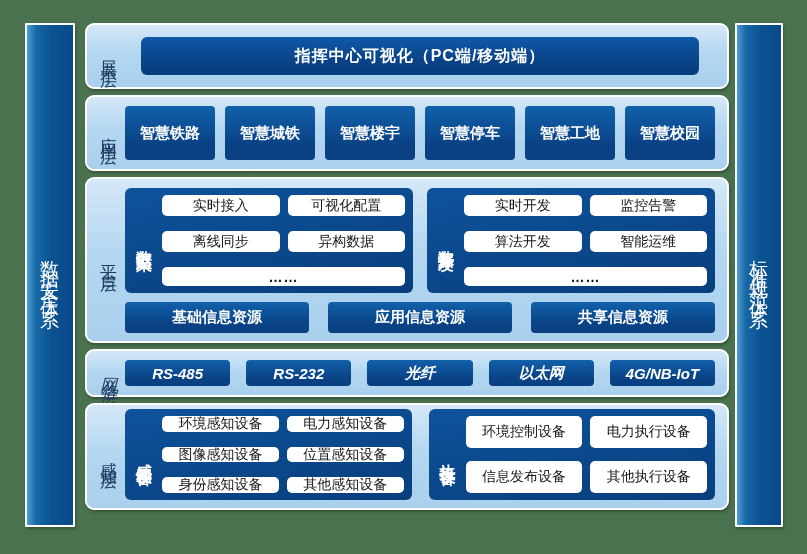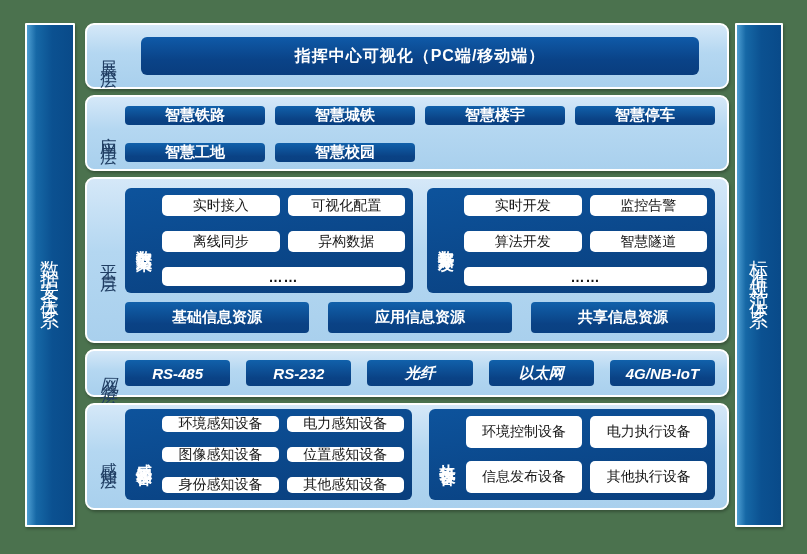--- a/index.html
+++ b/index.html
@@ -55,21 +55,21 @@
     border-radius:6px;
   }
   
   .btn{
     display:flex;align-items:center;justify-content:center;
     color:#fff;font-weight:bold;font-size:15px;
     background:linear-gradient(180deg,#1161ab 0%,#0a4285 70%,#094081 100%);
     border-radius:4px;
   }
   
-  .app-grid{display:grid;grid-template-columns:repeat(4,1fr);gap:18px 10px;padding:9px 0;}
+  .app-grid{display:grid;grid-template-columns:repeat(6,1fr);gap:18px 10px;padding:9px 0;}
   
   .platform-body{flex-direction:column;gap:9px;padding:9px 0 8px;}
   .panel-row{flex:1;display:flex;gap:14px;min-height:0;}
   .panel{
     flex:1;box-sizing:border-box;display:flex;gap:7px;padding:7px 8px;
     background:linear-gradient(170deg,#0d539c 0%,#093e7c 100%);
     border-radius:6px;min-width:0;
   }
   .panel-title{
     flex:none;width:22px;align-self:center;
@@ -134,21 +134,21 @@
               <div class="chip">异构数据</div>
               <div class="chip chip-more">……</div>
             </div>
           </div>
           <div class="panel">
             <span class="panel-title">数据开发</span>
             <div class="chip-grid">
               <div class="chip">实时开发</div>
               <div class="chip">监控告警</div>
               <div class="chip">算法开发</div>
-              <div class="chip">智慧隧道</div>
+              <div class="chip">智能运维</div>
               <div class="chip chip-more">……</div>
             </div>
           </div>
         </div>
         <div class="res-row">
           <div class="btn">基础信息资源</div>
           <div class="btn">应用信息资源</div>
           <div class="btn">共享信息资源</div>
         </div>
       </div>

